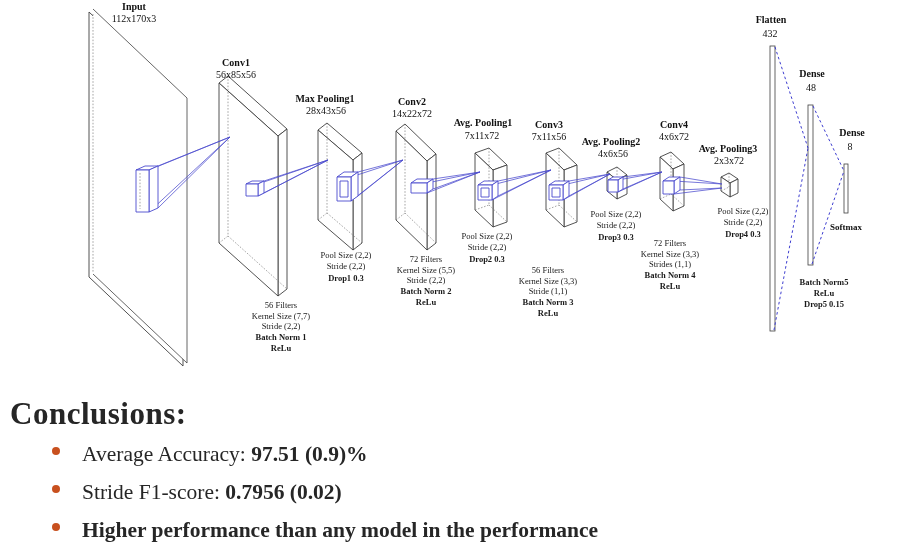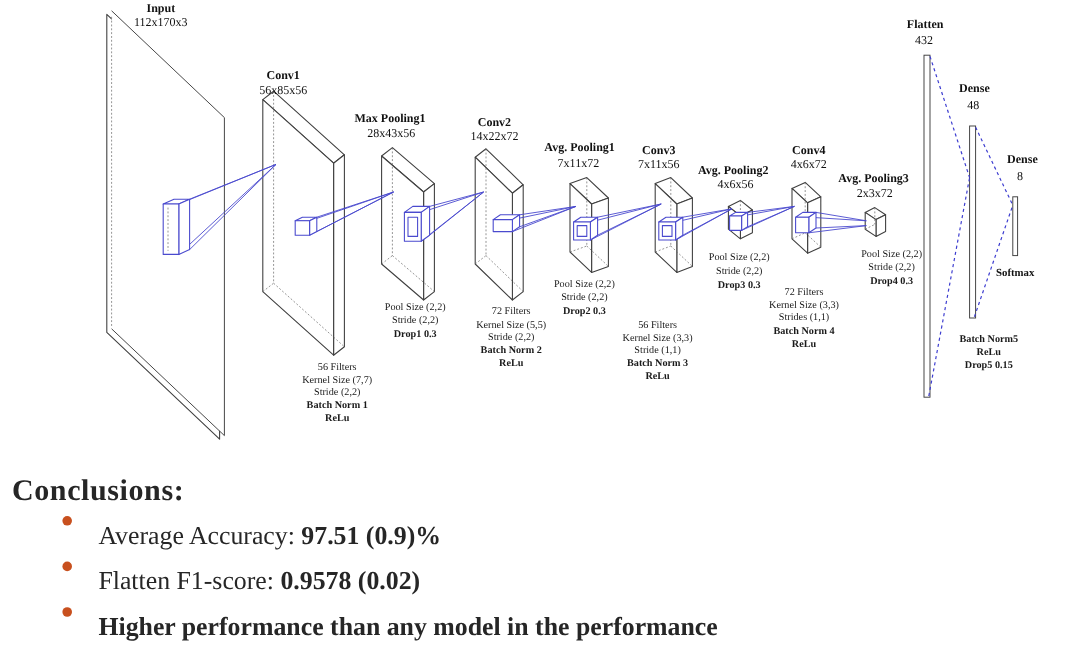--- a/index.html
+++ b/index.html
@@ -10,23 +10,23 @@
   .hid{fill:none;stroke:#6a6a6a;stroke-width:0.6;stroke-dasharray:1.6,1.6;}
   .blue{fill:none;stroke:#4a4ace;stroke-width:0.9;stroke-linejoin:round;}
   .bluef{fill:#ffffff;stroke:#4a4ace;stroke-width:0.9;stroke-linejoin:round;}
   .ray{fill:none;stroke:#4a4ace;stroke-width:0.75;}
   .dash{fill:none;stroke:#3d3dd0;stroke-width:1;stroke-dasharray:2.6,2.6;}
   .title{font-size:10px;font-weight:bold;fill:#111111;text-anchor:middle;}
   .dims{font-size:10px;fill:#111111;text-anchor:middle;}
   .note{font-size:8.5px;fill:#1a1a1a;text-anchor:middle;}
   .b{font-weight:bold;}
   .conclusions{padding:2px 0 0 10px;color:#262626;}
-  .conclusions h2{margin:0;font-size:25px;font-weight:bold;letter-spacing:0.5px;}
+  .conclusions h2{margin:0;font-size:31px;font-weight:bold;letter-spacing:0.5px;}
   .conclusions ul{list-style:none;margin:10px 0 0 0;padding:0;}
-  .conclusions li{display:flex;align-items:flex-start;font-size:21.5px;margin:0 0 13px 42px;}
+  .conclusions li{display:flex;align-items:center;font-size:21.5px;margin:0 0 13px 42px;}
   .dot{width:8px;height:8px;border-radius:50%;background:#c8501e;flex:0 0 8px;margin-right:22px;position:relative;top:-4px;}
   .val{font-weight:bold;}
   .pre{white-space:pre;}
 </style>
 </head>
 <body>
 
 <svg width="900" height="394" viewBox="0 0 900 394">
 
   <g>
@@ -303,20 +303,20 @@
 
 <div class="conclusions">
   <h2>Conclusions:</h2>
   <ul>
     <li>
       <span class="dot"></span>
       <span><span class="pre">Average Accuracy: </span><span class="val">97.51 (0.9)%</span></span>
     </li>
     <li>
       <span class="dot"></span>
-      <span><span class="pre">Flatten F1-score: </span><span class="val">0.9578 (0.02)</span></span>
+      <span><span class="pre">Stride F1-score: </span><span class="val">0.7956 (0.02)</span></span>
     </li>
     <li>
       <span class="dot"></span>
       <span><span class="pre"></span><span class="val">Higher performance than any model in the performance</span></span>
     </li>
   </ul>
 </div>
 
 </body></html>

